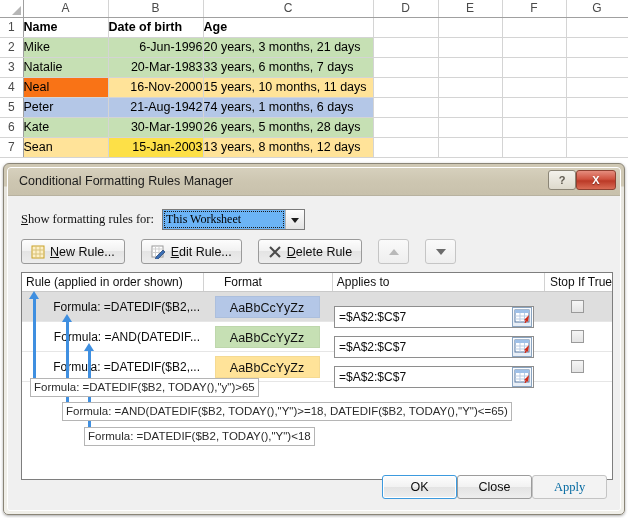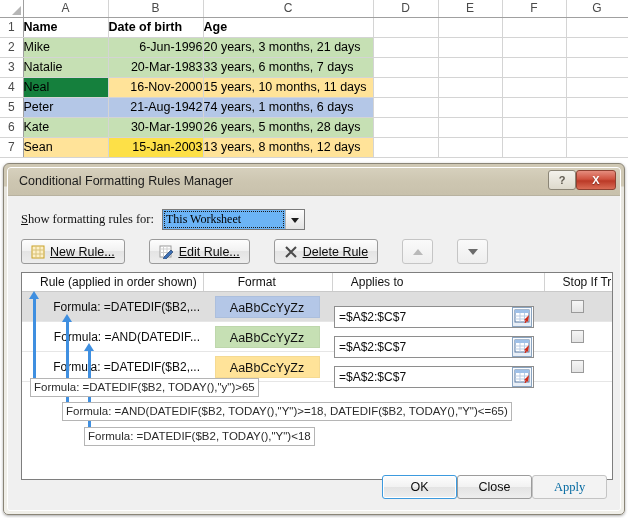--- a/index.html
+++ b/index.html
@@ -176,21 +176,21 @@
     margin-left: -4px; margin-top: -2px;
     border-left: 4px solid transparent;
     border-right: 4px solid transparent;
     border-top: 5px solid #1c1c1c;
   }
 
   
   #toolbar {
     position: absolute;
     left: 13px; top: 42px;
-    display: flex; align-items: center; gap: 24px; text-decoration: underline;
+    display: flex; align-items: center; gap: 16px;
   }
   .tbtn {
     height: 25px;
     border: 1px solid #9a9a9a;
     border-radius: 3px;
     background: linear-gradient(to bottom, #fdfdfd 0%, #f1f1f1 48%, #e4e4e4 50%, #ededed 100%);
     display: flex; align-items: center;
     padding: 0 9px;
     font-size: 12.5px;
     color: #0d0d0d;
@@ -225,21 +225,21 @@
   }
   #list-head {
     display: flex;
     height: 19px;
     background: #ffffff;
     border-bottom: 1px solid #c9c9c9;
     font-size: 12px;
     color: #111;
   }
   #list-head > div {
-    padding-left: 18px;
+    padding-left: 4px;
     line-height: 18px;
     border-right: 1px solid #d2d2d2;
     white-space: nowrap;
     overflow: hidden;
   }
   .c-rule    { width: 187px; }
   .c-format  { width: 116px; margin-left: 16px; }
   .c-applies { width: 218px; }
   .c-stop    { width: 69px; border-right: none !important; text-align: right; }
 
@@ -394,21 +394,21 @@
       <td class="cell" style="background:#c6e0b4">Natalie</td>
       <td class="cell right" style="background:#c6e0b4">20-Mar-1983</td>
       <td class="cell" style="background:#c6e0b4">33 years, 6 months, 7 days</td>
       <td class="cell"></td>
       <td class="cell"></td>
       <td class="cell"></td>
       <td class="cell"></td>
     </tr>
     <tr>
       <td class="rowhead">4</td>
-      <td class="cell" style="background:#15803d">Neal</td>
+      <td class="cell" style="background:#f97316">Neal</td>
       <td class="cell right" style="background:#ffe399">16-Nov-2000</td>
       <td class="cell" style="background:#ffe399">15 years, 10 months, 11 days</td>
       <td class="cell"></td>
       <td class="cell"></td>
       <td class="cell"></td>
       <td class="cell"></td>
     </tr>
     <tr>
       <td class="rowhead">5</td>
       <td class="cell" style="background:#b4c7e7">Peter</td>

